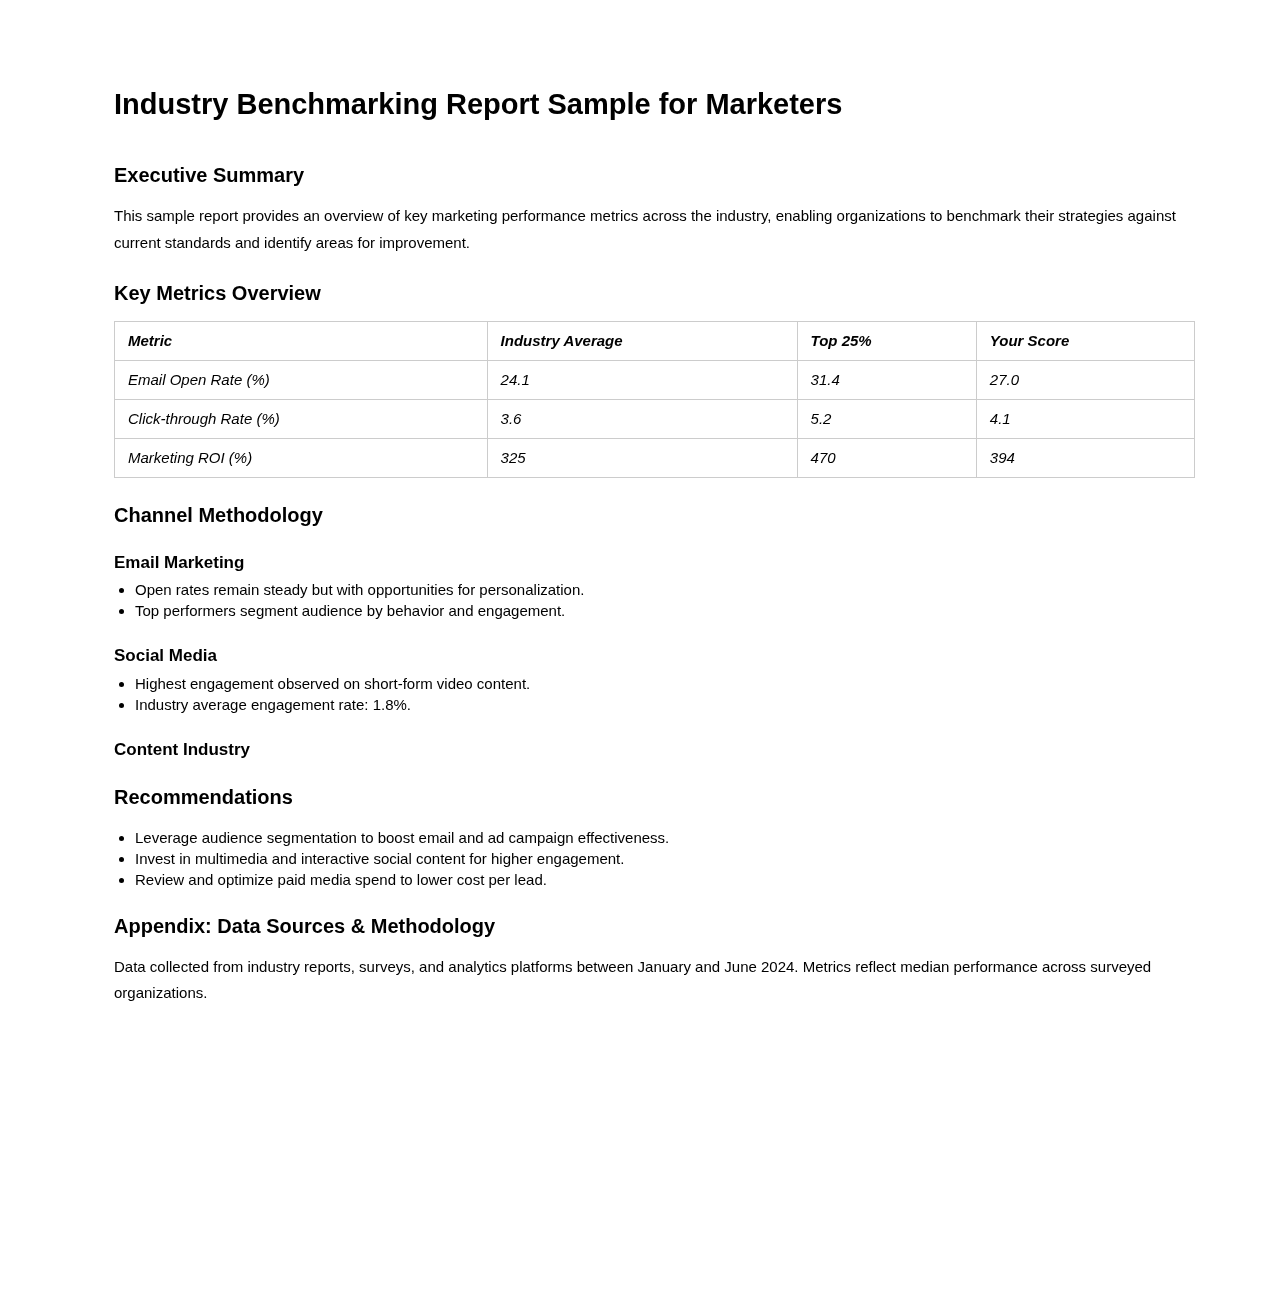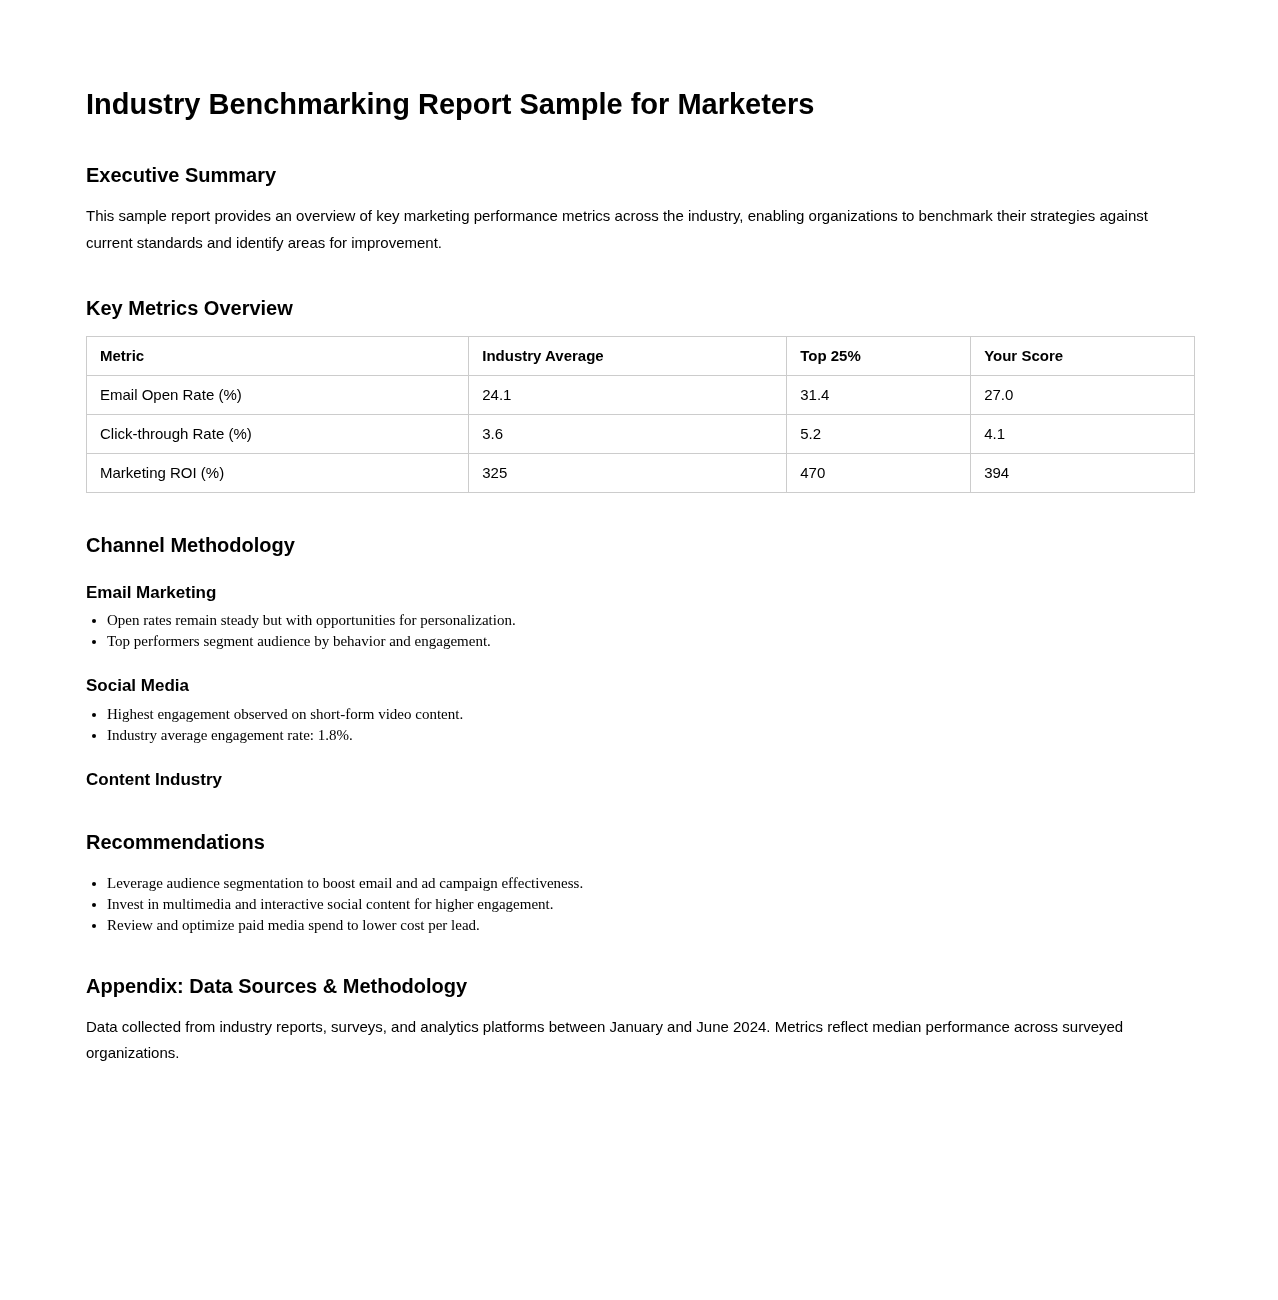--- a/index.html
+++ b/index.html
@@ -6,34 +6,34 @@
     margin: 0;
     padding: 0;
     background: #ffffff;
     color: #000000;
     font-family: "Liberation Sans", sans-serif;
   }
   .page {
     width: 1278px;
     height: 1300px;
     box-sizing: border-box;
-    padding: 88px 83px 0 86px;
+    padding: 88px 83px 0 114px;
     background: #ffffff;
     overflow: hidden;
   }
   h1.report-title {
     font-size: 29px;
     line-height: 1.15;
     margin: 0 0 42px 0;
     font-weight: bold;
   }
   h2.section-heading {
     font-size: 20px;
     line-height: 1.2;
-    margin: 40px 0 16px 0;
+    margin: 25px 0 16px 0;
     font-weight: bold;
   }
   h3.subsection-heading {
     font-size: 17px;
     line-height: 1.2;
     margin: 26px 0 8px 0;
     font-weight: bold;
   }
   p.body-text {
     font-size: 15px;
@@ -49,33 +49,34 @@
   }
   table.metrics-table th,
   table.metrics-table td {
     border: 1px solid #cccccc;
     padding: 10px 13px;
     text-align: left;
     vertical-align: middle;
     line-height: 1.2;
     overflow: hidden;
     white-space: nowrap;
+    font-style: italic;
   }
   table.metrics-table th { font-weight: bold; }
   col.c-metric   { width: 34.5%; }
   col.c-industry { width: 28.7%; }
   col.c-top25    { width: 16.6%; }
   col.c-score    { width: 20.2%; }
   ul.bullet-list {
     margin: 7px 0 0 0;
     padding-left: 21px;
     font-size: 15px;
     line-height: 1.2;
   }
-  ul.bullet-list li { margin: 0 0 3px 0; font-family: Liberation Serif, serif; }
+  ul.bullet-list li { margin: 0 0 3px 0; }
   ul.after-h2 { margin-top: 20px; }
 </style>
 </head>
 <body>
 
 <div class="page">
 
   <h1 class="report-title">Industry Benchmarking Report Sample for Marketers</h1>
 
   <h2 class="section-heading">Executive Summary</h2>

